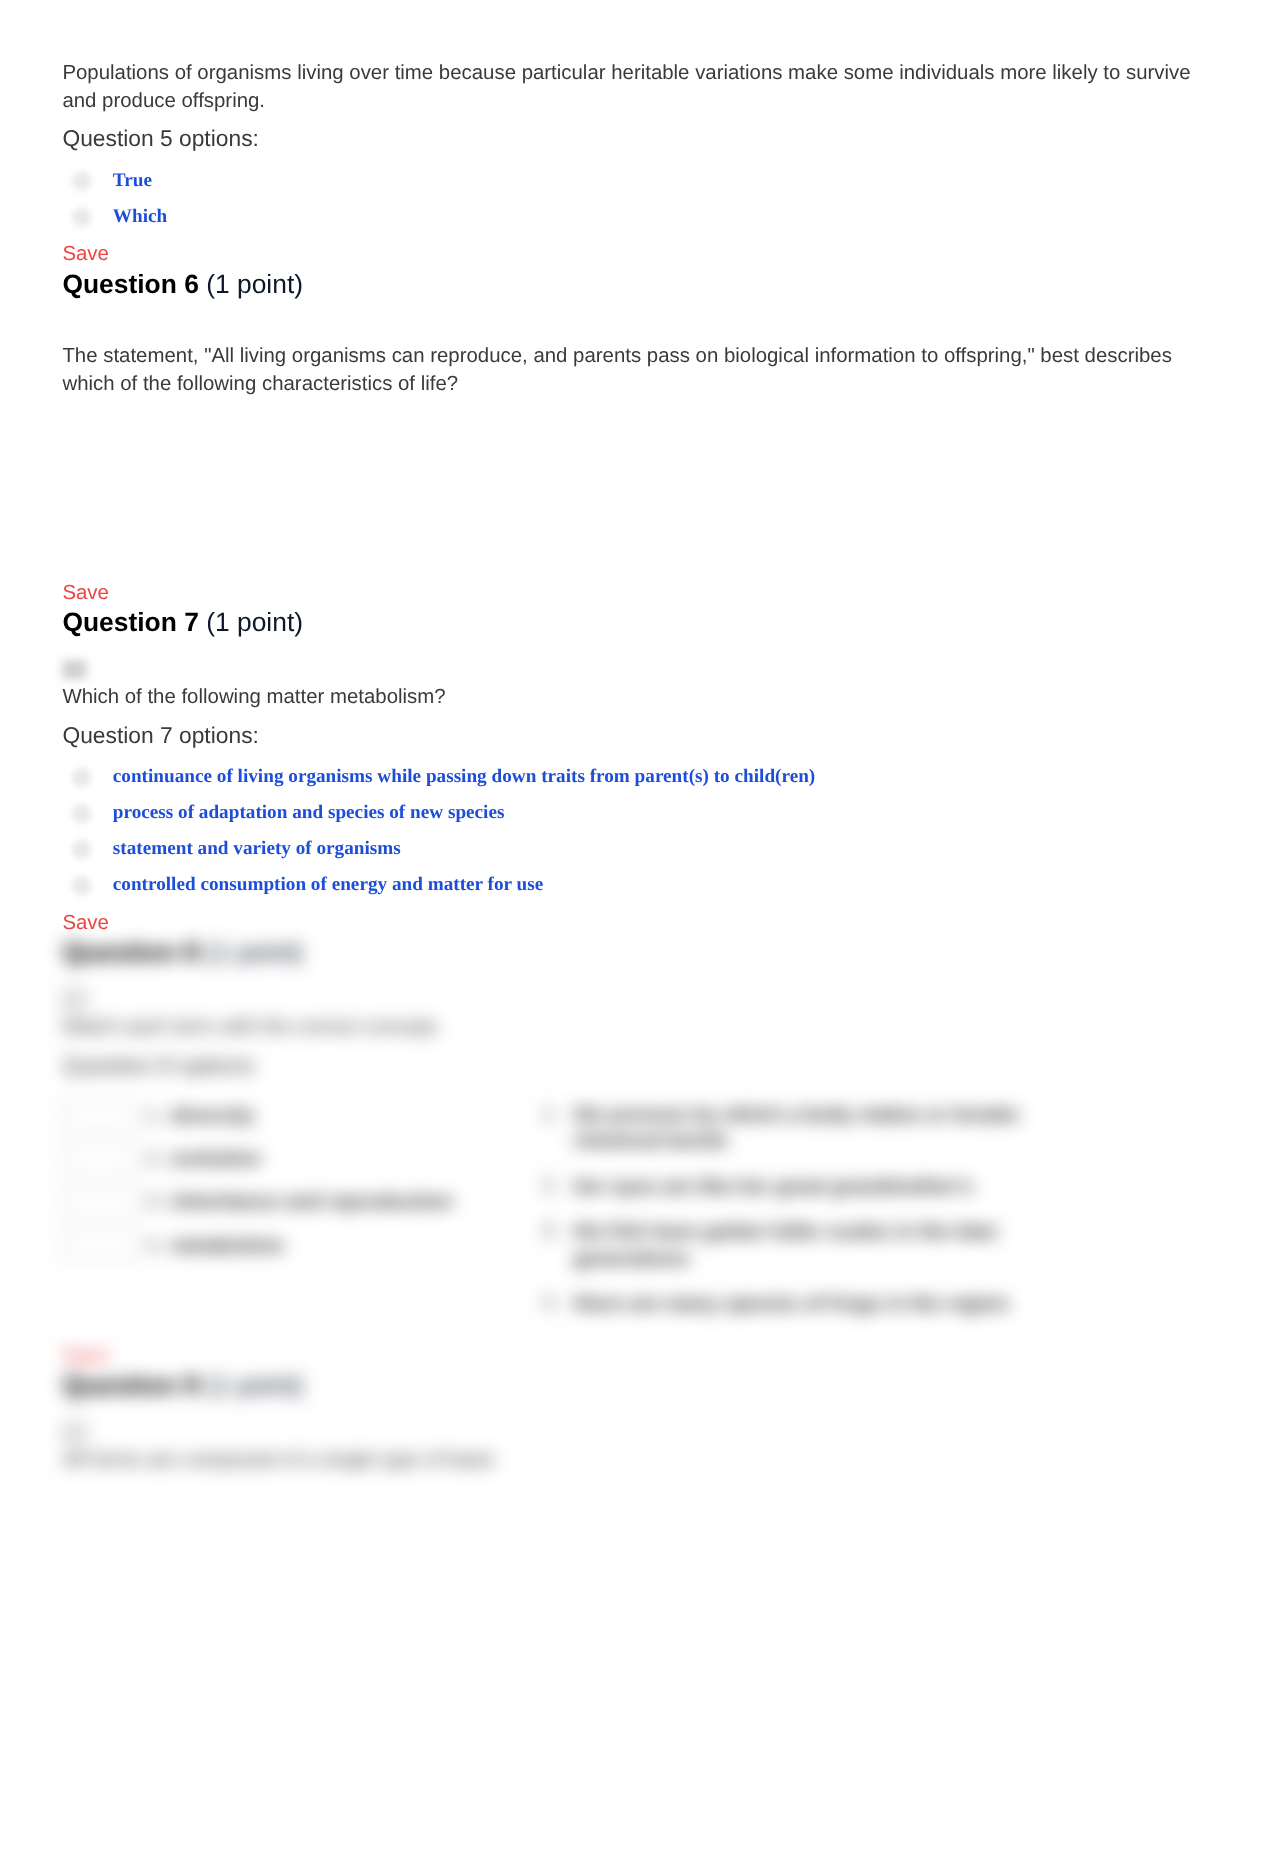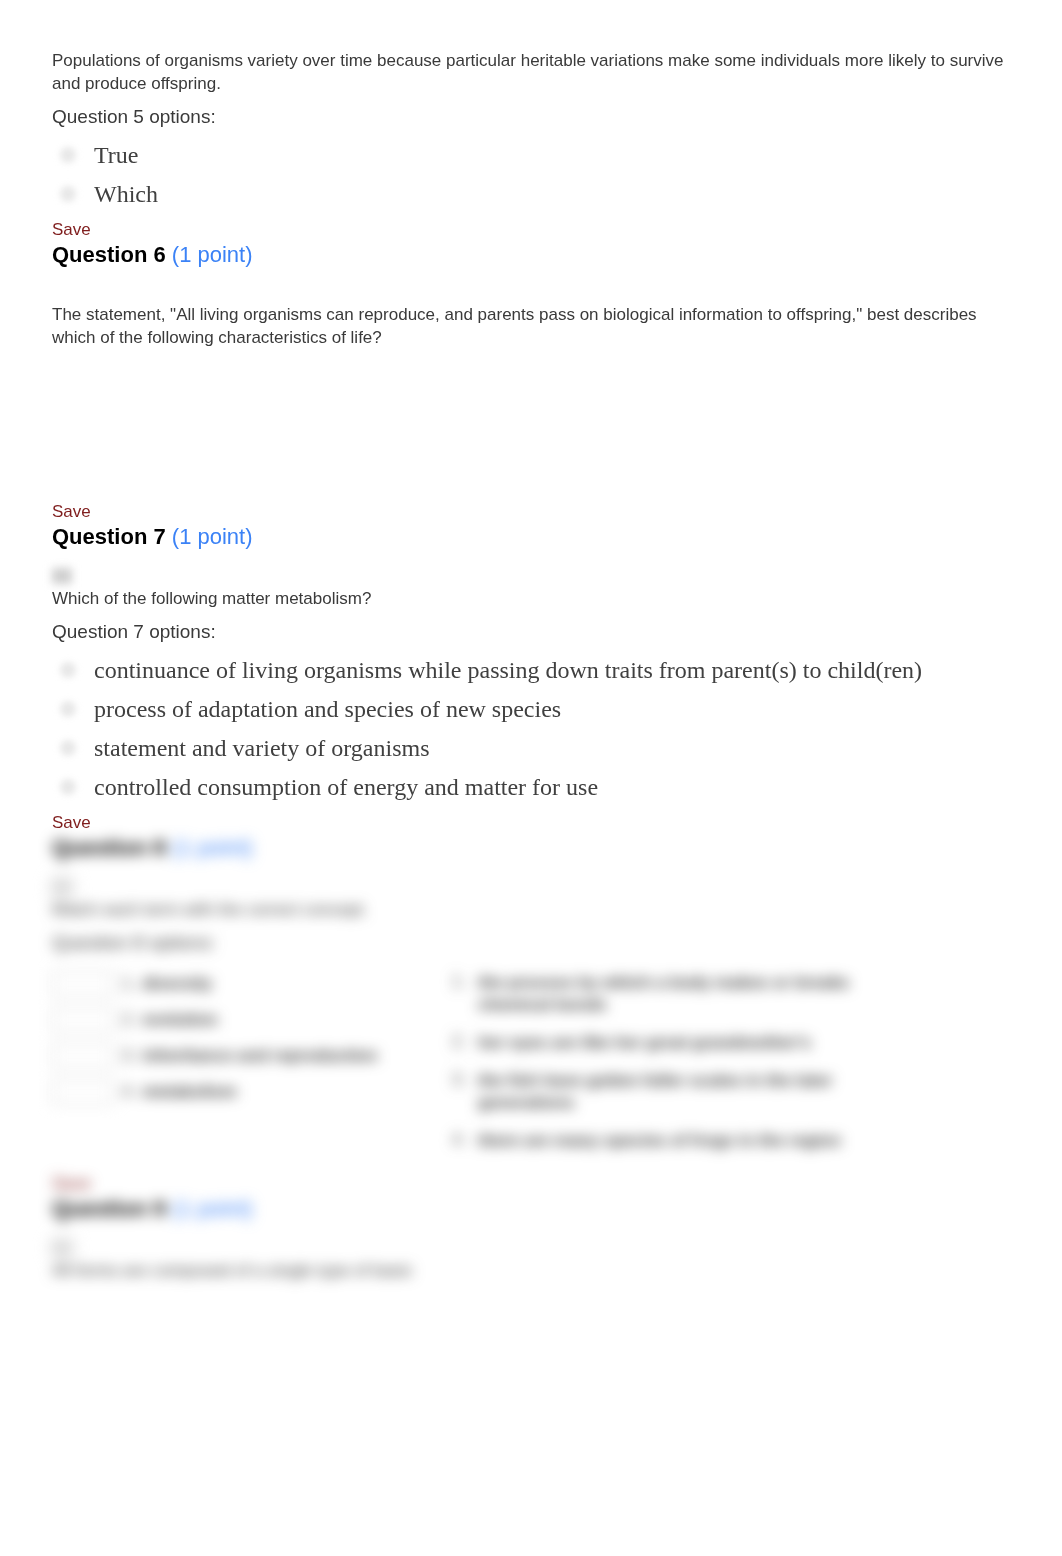--- a/index.html
+++ b/index.html
@@ -36,41 +36,42 @@
       width: 16px;
       height: 16px;
       border-radius: 50%;
       background: #e8e8e8;
       filter: blur(3px);
       margin-right: 18px;
       flex-shrink: 0;
     }
     .option-text {
       font-family: Georgia, 'Times New Roman', serif;
-      font-size: 24px;
-      color: #404040;
+      font-size: 16px;
+      color: #1d4ed8;
+      font-weight: bold;
     }
     .save-link {
       font-size: 17px;
-      color: #7f1d1d;
+      color: #ef4444;
       margin-top: 6px;
       margin-bottom: 2px;
     }
     .question-header {
       font-size: 22px;
       margin-top: 2px;
       margin-bottom: 18px;
     }
     .question-header .q-label {
       font-weight: 700;
       color: #000000;
     }
     .question-header .q-points {
       font-weight: 400;
-      color: #3b82f6;
+      color: #0f172a;
     }
     .gap-large {
       height: 140px;
     }
     .blurred-block {
       filter: blur(7px);
       user-select: none;
     }
     .blurred-block .question-header {
       font-size: 22px;
@@ -128,21 +129,21 @@
       width: 20px;
       height: 16px;
       background: #d0d0d0;
       filter: blur(4px);
       margin-bottom: 4px;
     }
   </style>
 </head>
 <body>
 
-<div class="question-prompt">Populations of organisms variety over time because particular heritable variations make some individuals more likely to survive and produce offspring.</div>
+<div class="question-prompt">Populations of organisms living over time because particular heritable variations make some individuals more likely to survive and produce offspring.</div>
 <div class="options-label">Question 5 options:</div>
 
 <div class="option-row">
   <div class="radio-blur"></div>
   <div class="option-text">True</div>
 </div>
 <div class="option-row">
   <div class="radio-blur"></div>
   <div class="option-text">Which</div>
 </div>

